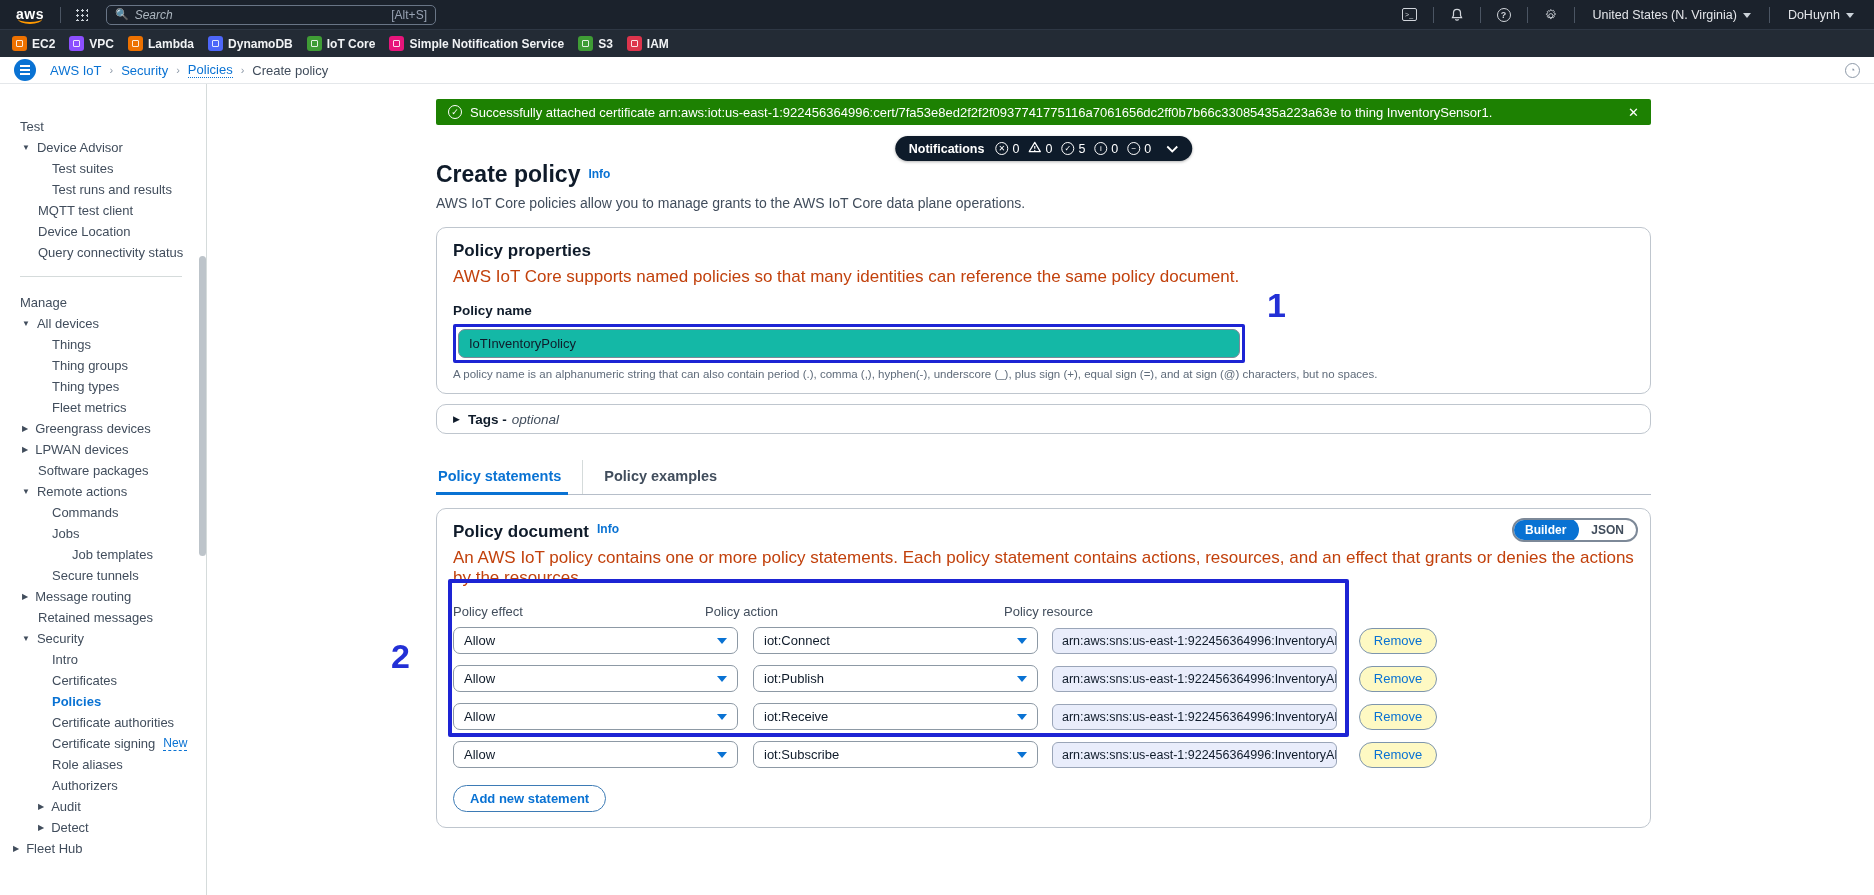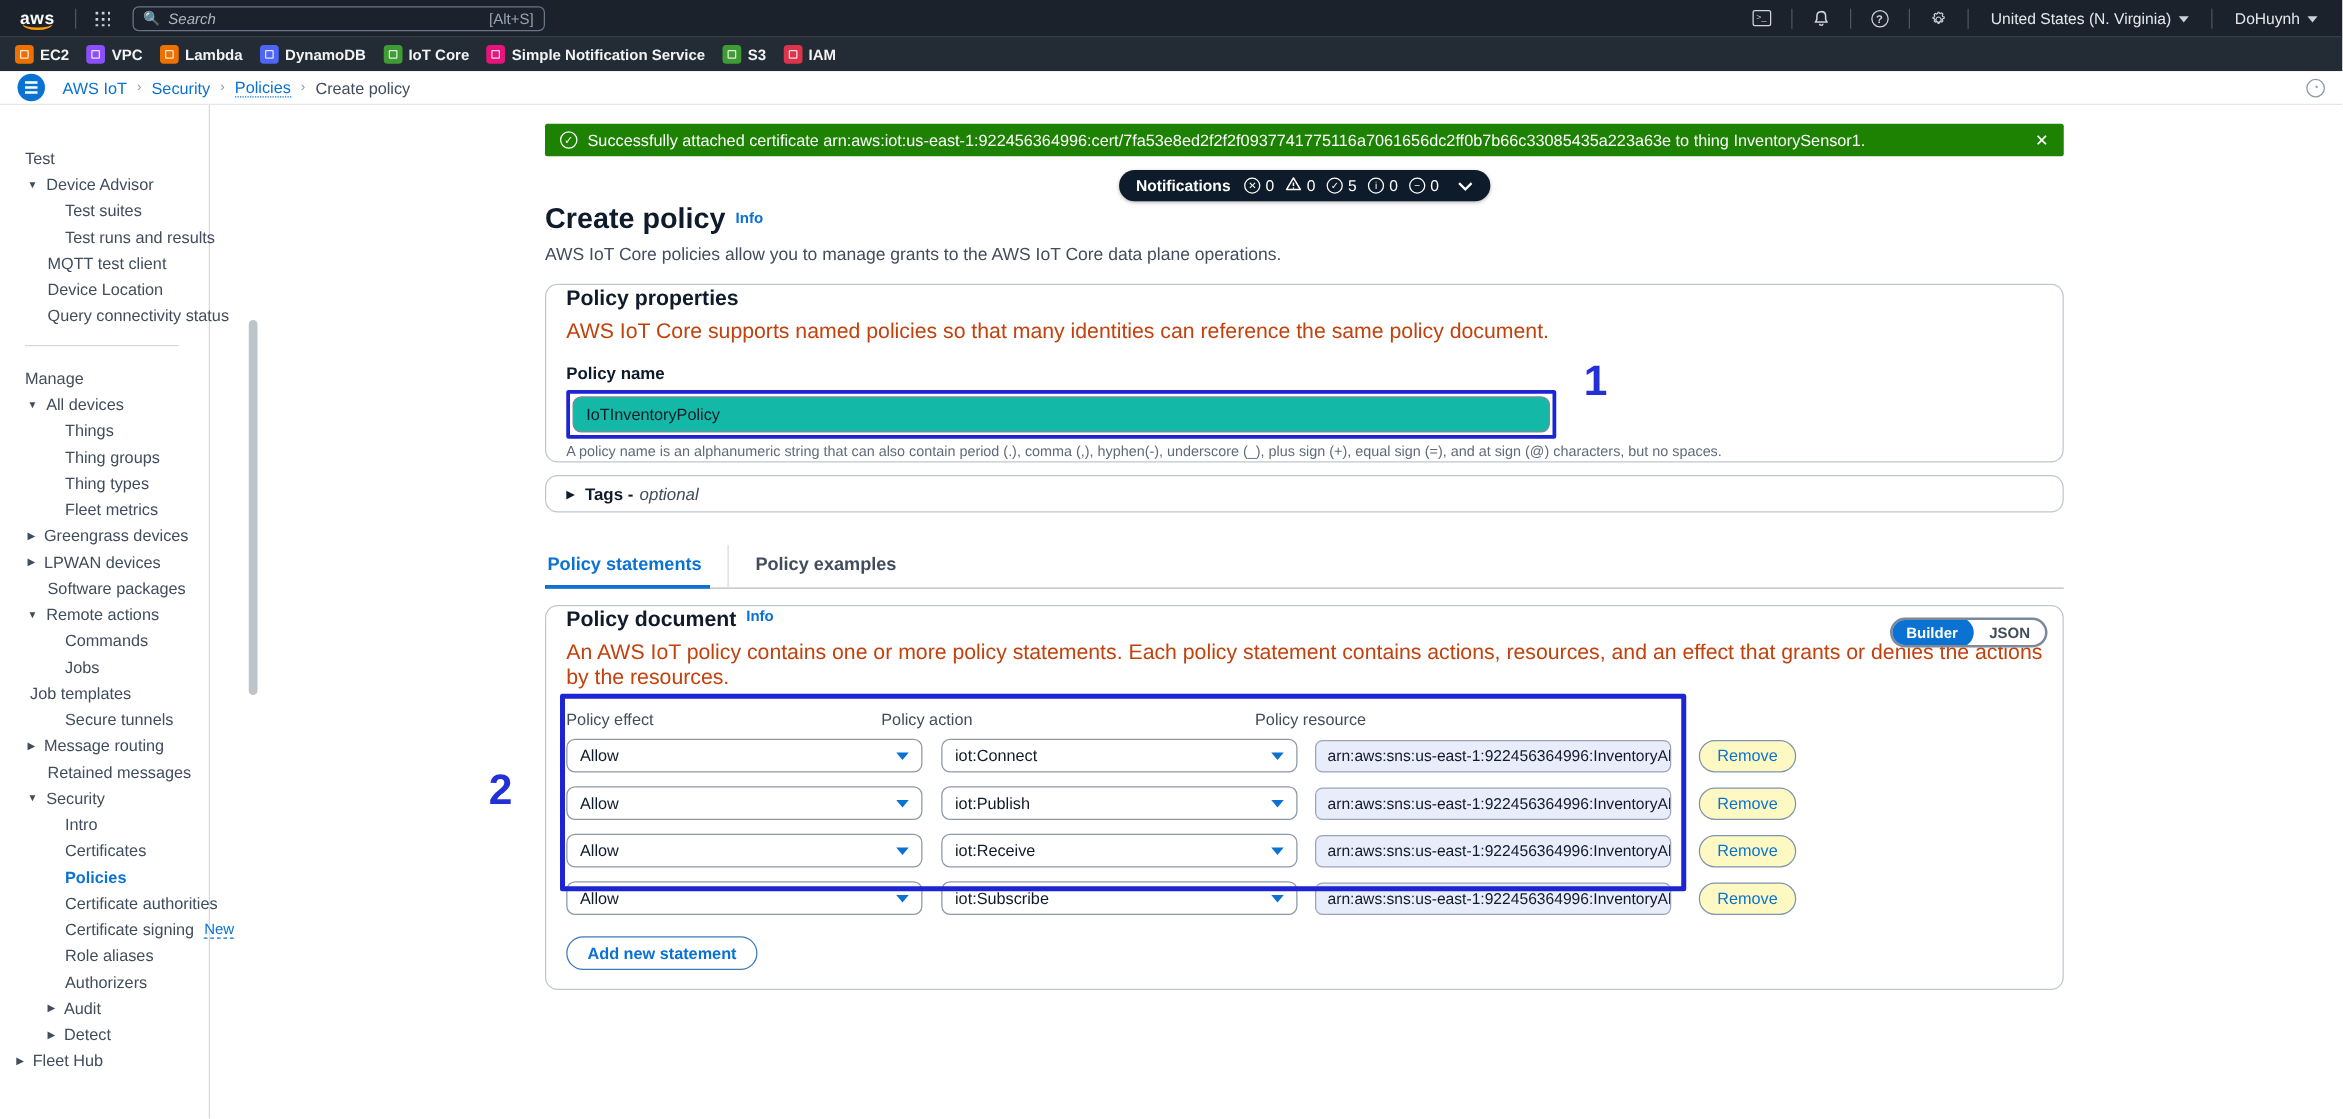--- a/index.html
+++ b/index.html
@@ -47,21 +47,21 @@
   .burger i { display:block; width:10px; height:1.6px; background:#fff; }
   .crumbs { display:flex; align-items:center; gap:8px; font-size:13px; }
   .crumb { color:#0972d3; }
   .crumb.dotted { border-bottom:1px dotted #0972d3; }
   .crumb.current { color:#414d5c; }
   .crumb-sep { color:#8d99a8; font-size:11px; }
   .crumb-right { margin-left:auto; width:15px; height:15px; border:1.5px solid #8d99a8; border-radius:50%;
                  display:flex; align-items:center; justify-content:center; color:#8d99a8; font-size:9px; }
 
   
-  .sidebar { position:absolute; left:0; top:84px; width:168px; bottom:0; background:#fff;
+  .sidebar { position:absolute; left:0; top:84px; width:207px; bottom:0; background:#fff;
              border-right:1px solid #d5dbdb; padding-top:32px; font-size:13px; color:#414d5c; }
   .side-item { height:21px; line-height:21px; white-space:nowrap; display:flex; align-items:center; }
   .side-item .arr { font-size:8px; margin-right:7px; color:#414d5c; }
   .side-item.active a { color:#0972d3; font-weight:700; }
   .side-item a { color:inherit; text-decoration:none; }
   .side-divider { height:1px; background:#d5dbdb; margin:13px 24px 15px 20px; }
   .side-badge { color:#0972d3; font-size:12px; margin-left:8px; border-bottom:1px dashed #0972d3; line-height:14px; }
   .side-scroll { position:absolute; right:1px; top:256px; width:7px; height:300px; background:#bdc4ca; border-radius:4px; }
 
   
@@ -81,21 +81,21 @@
   .notifpill .nlabel { font-weight:700; margin-right:2px; }
   .ncount { display:flex; align-items:center; gap:4px; }
   .ncount .nic { width:13px; height:13px; border:1.2px solid #fff; border-radius:50%; font-size:8px; line-height:11px;
                  display:flex; align-items:center; justify-content:center; }
   .npill-caret { margin-left:6px; }
 
   h1.page-title { margin-top:36px; font-size:23px; font-weight:700; color:#0f1b2a; display:inline-block; }
   .info-link { color:#0972d3; font-size:12px; font-weight:700; margin-left:8px; vertical-align:4px; }
   .page-desc { margin-top:7px; font-size:14px; color:#414d5c; }
 
-  .card { border:1px solid #bfc6ce; border-radius:10px; background:#fff; padding:1px 16px; }
+  .card { border:1px solid #bfc6ce; border-radius:10px; background:#fff; padding:13px 16px; }
   .card h2 { font-size:17px; font-weight:700; color:#0f1b2a; display:inline-block; }
   .card .card-desc { margin-top:6px; font-size:17px; color:#c2410c; }
   .card1 { margin-top:16px; position:relative; }
   .field-label { margin-top:16px; font-size:13.5px; font-weight:700; color:#0f1b2a; }
   .ann-rect1 { margin-top:6px; width:792px; border:3px solid #1d24d4; border-radius:2px; padding:2px; }
   .txt-input { width:100%; height:29px; border:1.5px solid #7d8998; border-radius:7px; padding:0 10px;
                font-size:13px; color:#0f1b2a; font-family:"Liberation Sans",sans-serif; background:#14b8a6; outline:none; }
   .helper { margin-top:5px; font-size:11.5px; color:#5f6b7a; }
   .ann-digit { position:absolute; color:#2330d6; font-weight:700; font-size:34px; font-family:"Liberation Sans",sans-serif; }
   .digit1 { left:830px; top:58px; }
@@ -300,21 +300,21 @@
       <div class="side-item" style="padding-left: 22px;">
         <span class="arr">▼</span>
         <a href="#">Remote actions</a>
       </div>
       <div class="side-item" style="padding-left: 52px;">
         <a href="#">Commands</a>
       </div>
       <div class="side-item" style="padding-left: 52px;">
         <a href="#">Jobs</a>
       </div>
-      <div class="side-item" style="padding-left: 24px;">
+      <div class="side-item" style="padding-left: 72px;">
         <a href="#">Job templates</a>
       </div>
       <div class="side-item" style="padding-left: 52px;">
         <a href="#">Secure tunnels</a>
       </div>
       <div class="side-item" style="padding-left: 22px;">
         <span class="arr">▶</span>
         <a href="#">Message routing</a>
       </div>
       <div class="side-item" style="padding-left: 38px;">

